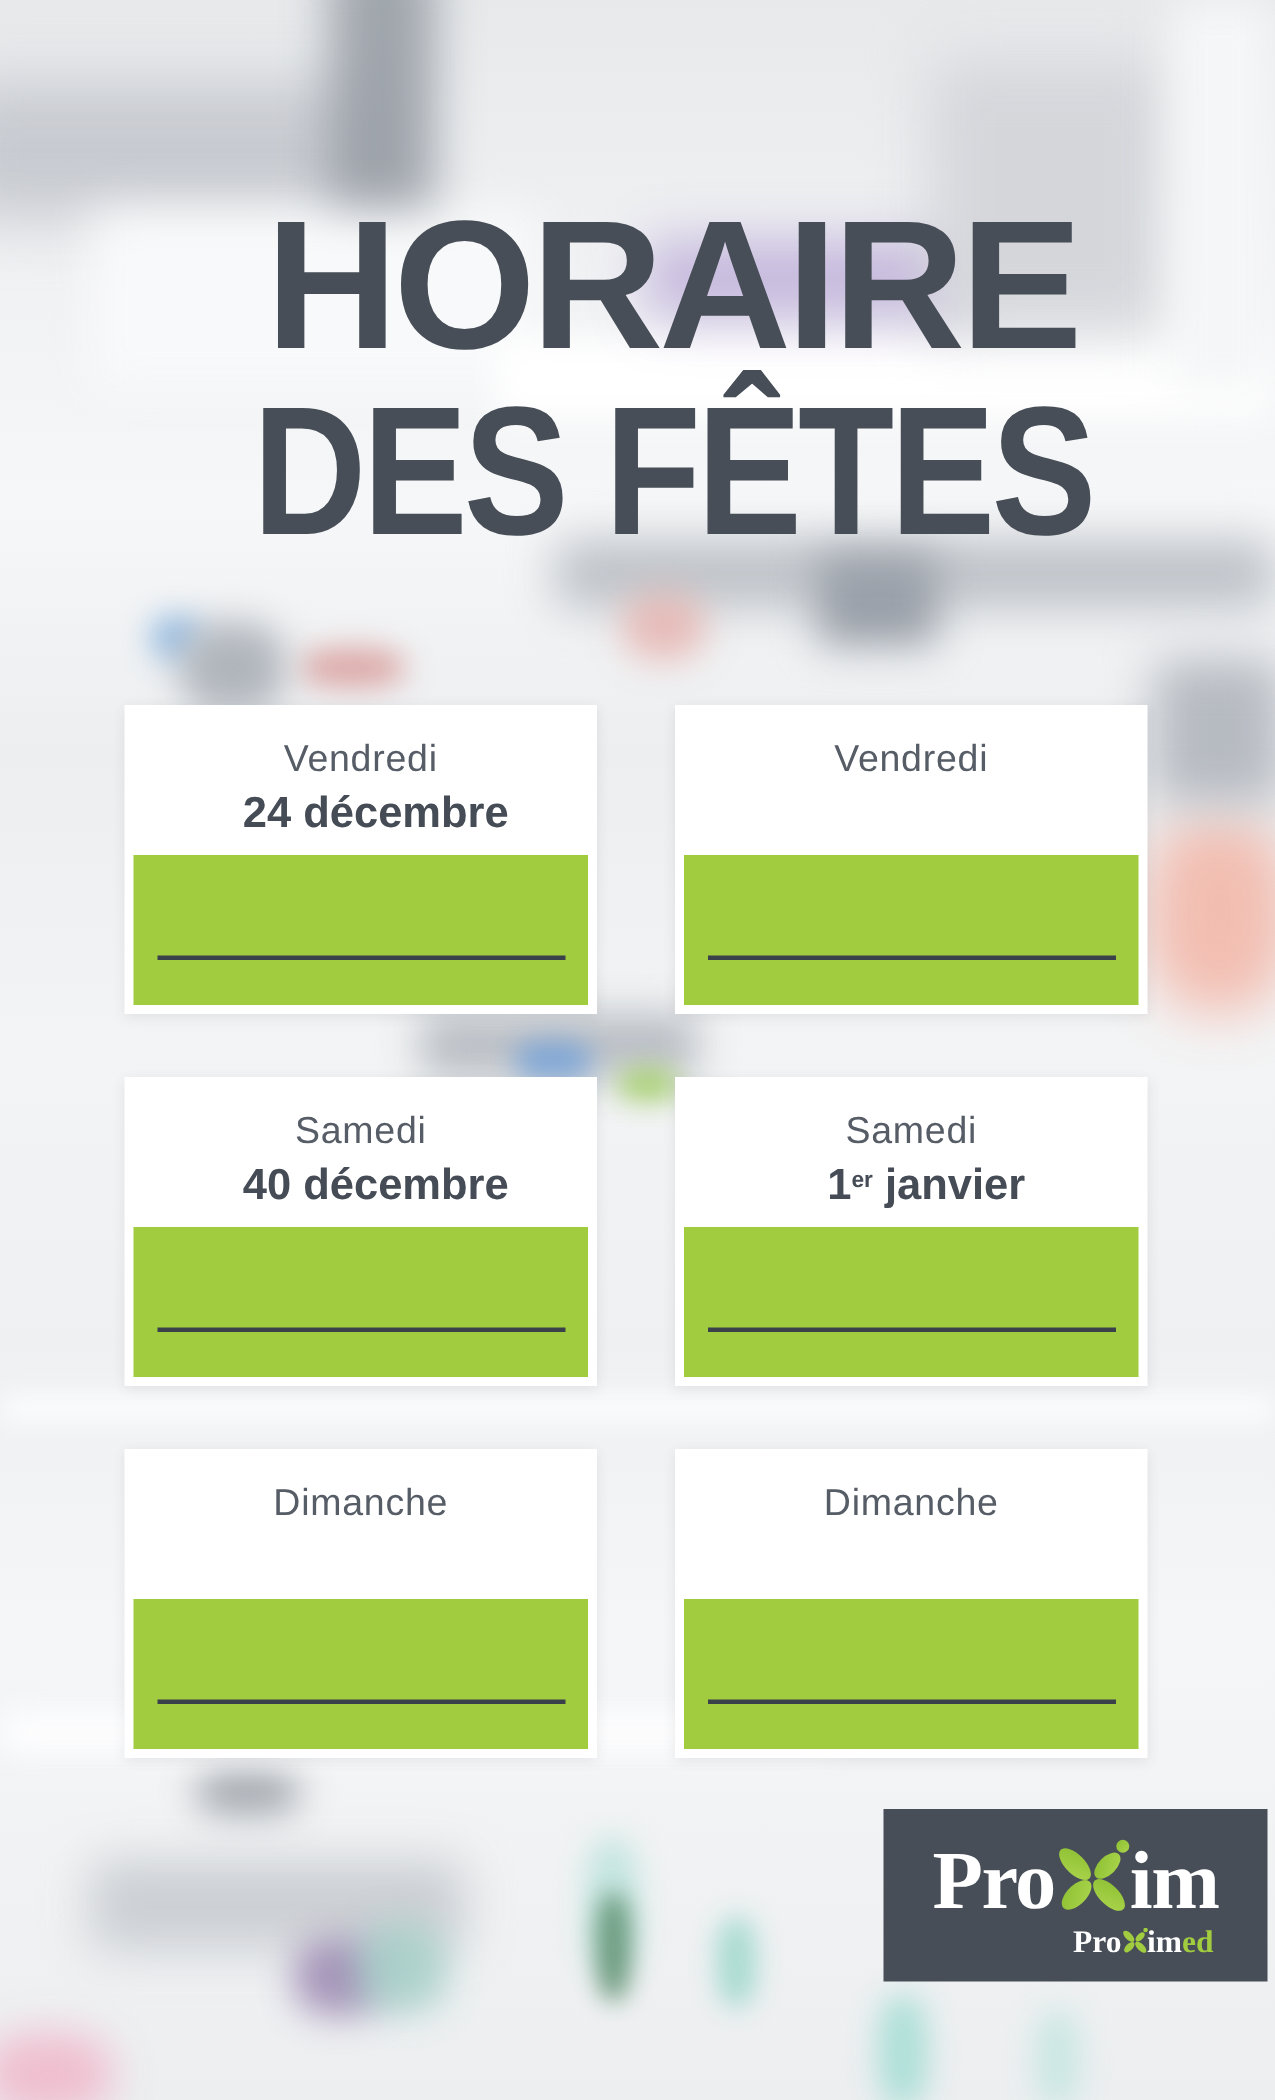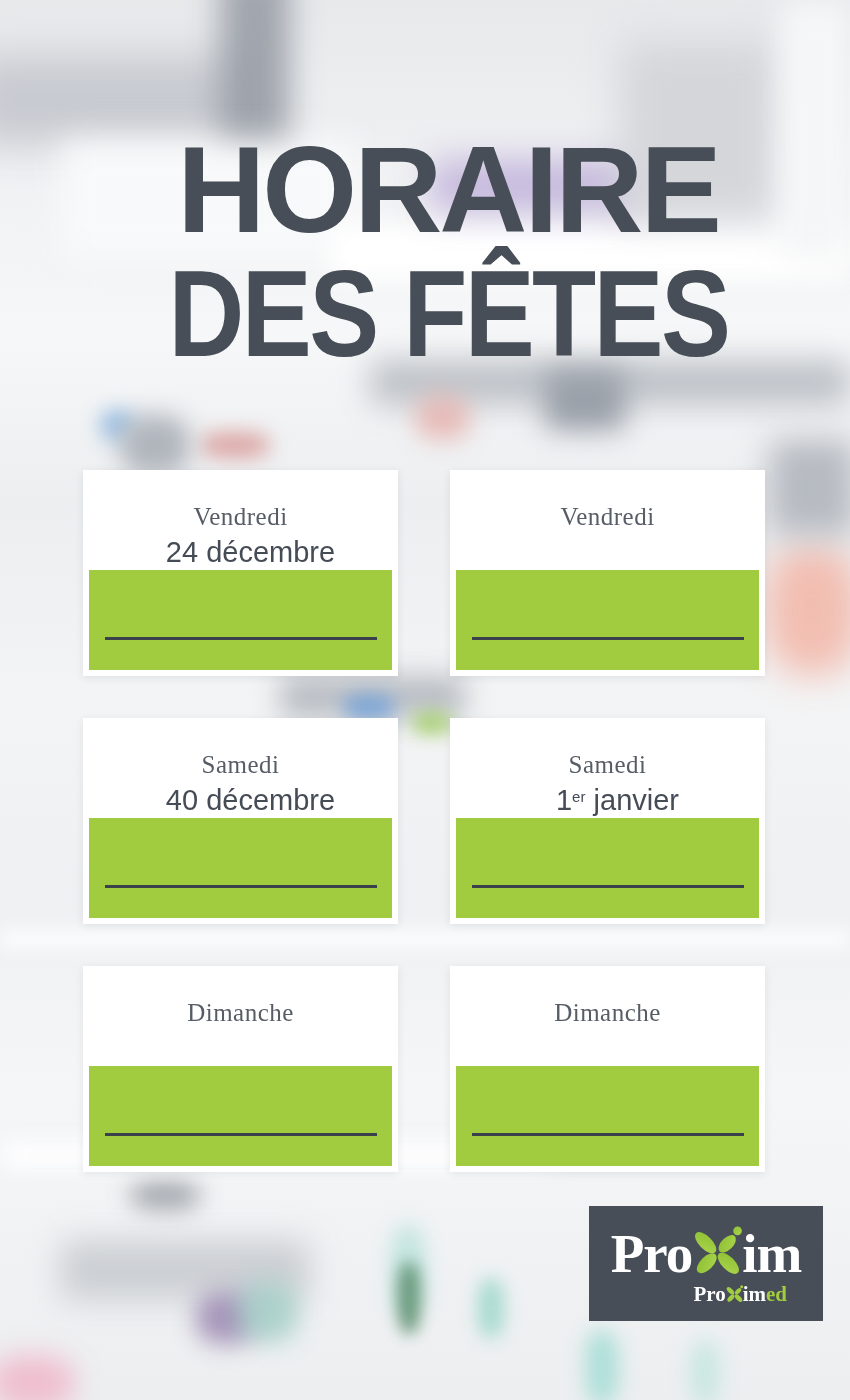--- a/index.html
+++ b/index.html
@@ -21,30 +21,30 @@
            color:#474e57; font-weight:bold; line-height:124px; z-index:3;padding-left:23px; }
   .title .l1 { display:block; font-size:122px; letter-spacing:-3px; }
   .title .l2 { display:inline-block; font-size:122px; letter-spacing:-3px;
                transform:scaleX(.86); transform-origin:center; }
 
   
   .card { position:absolute; width:315px; height:206px; background:#ffffff;
           box-shadow:0 2px 8px rgba(60,65,75,.10); z-index:3; text-align:center; }
   .c0 { left:83px; }  .c1 { left:450px; }
   .r0 { top:470px; }  .r1 { top:718px; }  .r2 { top:966px; }
-  .card .day  { margin-top:33px; font-size:25px; color:#565d66; letter-spacing:.5px;font-family:Liberation Serif, serif; }
-  .card .date { margin-top:5px; font-size:29px; font-weight:normal; color:#454c56;margin-left:20px; }
+  .card .day  { margin-top:22px; font-size:25px; color:#565d66; letter-spacing:.5px; }
+  .card .date { margin-top:5px; font-size:29px; font-weight:bold; color:#454c56;margin-left:20px; }
   .card .sup  { font-size:.52em; position:relative; top:-.55em; }
   .card .green { position:absolute; left:6px; right:6px; bottom:6px; height:100px;
                  background:#a2cc3f; }
   .card .wline { position:absolute; left:16px; right:15px; bottom:30px; height:3px;
                  background:#3a414b; }
 
   
-  .logo { position:absolute; left:589px; top:1206px; width:234px; height:115px;
+  .logo { position:absolute; left:589px; top:1206px; width:256px; height:115px;
           background:#474e58; z-index:3; }
   .logo-main { position:absolute; top:16px; left:0; width:100%; text-align:center;
                color:#ffffff; font-family:"Liberation Serif", serif; font-weight:bold;
                font-size:55px; letter-spacing:-1px; white-space:nowrap; }
   .logo-main .fl { display:inline-block; width:54px; height:54px; vertical-align:-8px;
                    margin:0 -2px; }
   .logo-sub { position:absolute; right:36px; bottom:14px; color:#ffffff;
               font-family:"Liberation Serif", serif; font-weight:bold; font-size:21px;
               white-space:nowrap; }
   .logo-sub .fl { display:inline-block; width:19px; height:19px; vertical-align:-3px;

